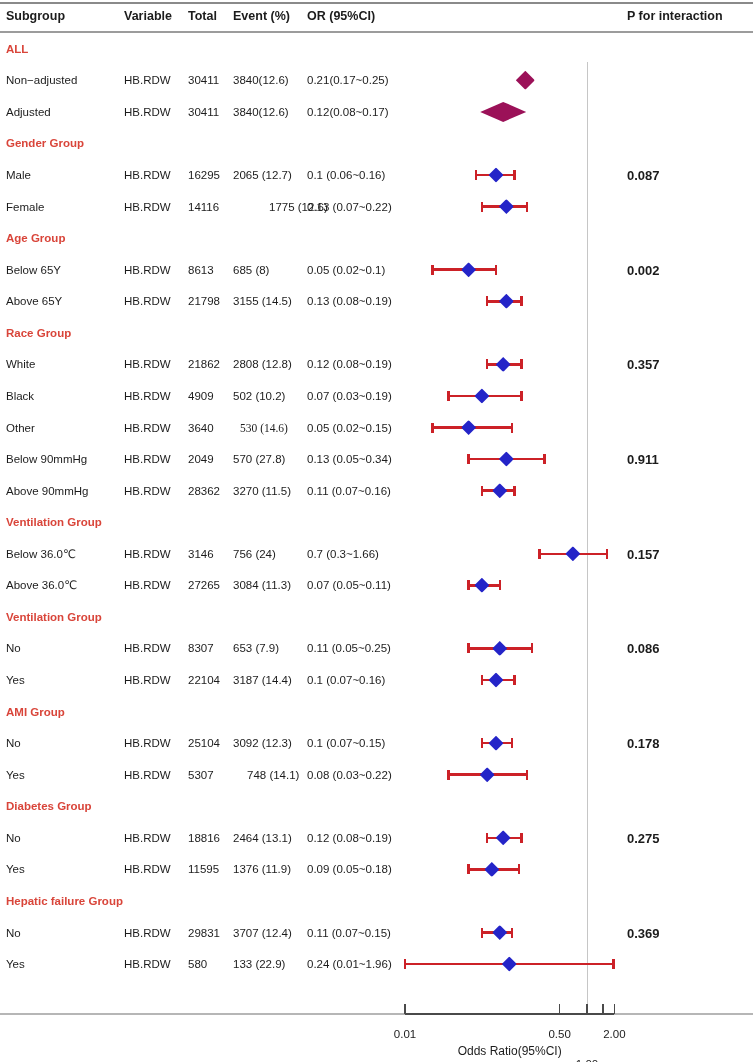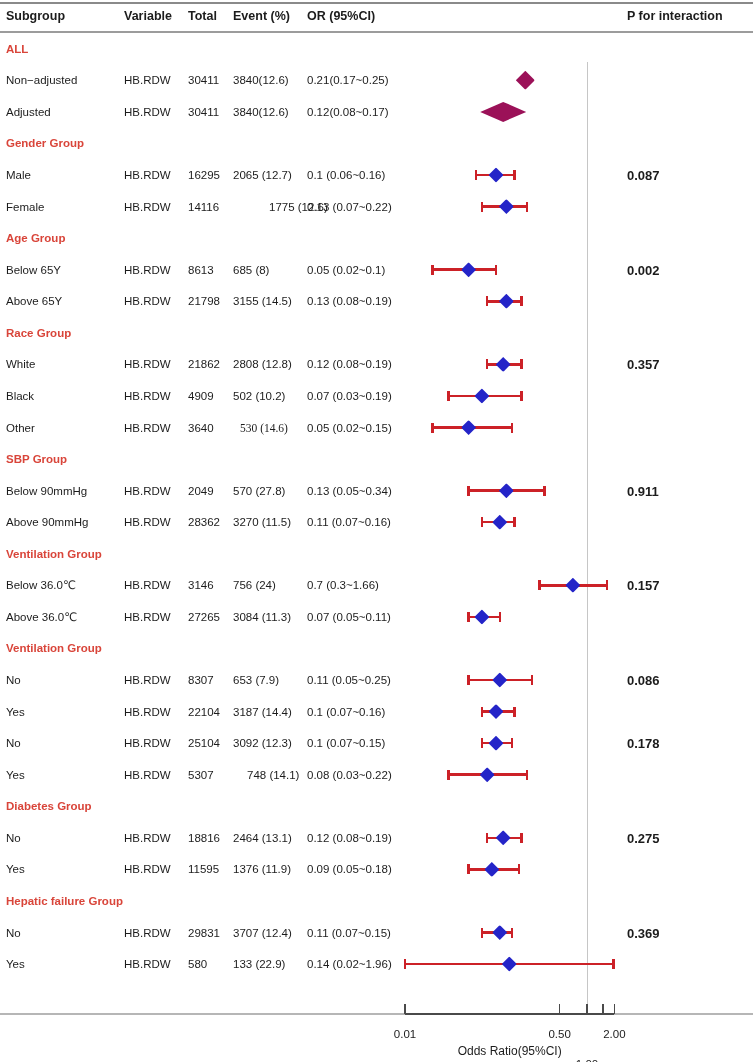--- a/index.html
+++ b/index.html
@@ -152,23 +152,20 @@
         <span class="cell" style="left: 124px;">HB.RDW</span>
         <span class="cell" style="left: 188px;">3640</span>
         <span class="cell" style="left: 240px; font-family: Liberation Serif, serif;">530 (14.6)</span>
         <span class="cell" style="left: 307px;">0.05 (0.02~0.15)</span>
         <div class="bar" style="left: 432.394px; width: 79.6306px;"></div>
         <div class="cap" style="left: 431.144px;"></div>
         <div class="cap" style="left: 510.774px;"></div>
         <div class="diamond point" style="left: 468.606px;"></div>
       </div>
       <div class="row">
-        <span class="cell group" style="left: 6px;">SBP Group</span>
-      </div>
-      <div class="row">
         <span class="cell" style="left: 6px;">Below 90mmHg</span>
         <span class="cell" style="left: 124px;">HB.RDW</span>
         <span class="cell" style="left: 188px;">2049</span>
         <span class="cell" style="left: 233px;">570 (27.8)</span>
         <span class="cell" style="left: 307px;">0.13 (0.05~0.34)</span>
         <span class="cell pval" style="left: 627px;">0.911</span>
         <div class="bar" style="left: 468.606px; width: 75.7583px;"></div>
         <div class="cap" style="left: 467.356px;"></div>
         <div class="cap" style="left: 543.115px;"></div>
         <div class="diamond point" style="left: 506.369px;"></div>
@@ -230,20 +227,23 @@
         <span class="cell" style="left: 124px;">HB.RDW</span>
         <span class="cell" style="left: 188px;">22104</span>
         <span class="cell" style="left: 233px;">3187 (14.4)</span>
         <span class="cell" style="left: 307px;">0.1 (0.07~0.16)</span>
         <div class="bar" style="left: 481.904px; width: 32.671px;"></div>
         <div class="cap" style="left: 480.654px;"></div>
         <div class="cap" style="left: 513.325px;"></div>
         <div class="diamond point" style="left: 496px;"></div>
       </div>
       <div class="row">
+        <span class="cell group" style="left: 6px;">AMI Group</span>
+      </div>
+      <div class="row">
         <span class="cell" style="left: 6px;">No</span>
         <span class="cell" style="left: 124px;">HB.RDW</span>
         <span class="cell" style="left: 188px;">25104</span>
         <span class="cell" style="left: 233px;">3092 (12.3)</span>
         <span class="cell" style="left: 307px;">0.1 (0.07~0.15)</span>
         <span class="cell pval" style="left: 627px;">0.178</span>
         <div class="bar" style="left: 481.904px; width: 30.1204px;"></div>
         <div class="cap" style="left: 480.654px;"></div>
         <div class="cap" style="left: 510.774px;"></div>
         <div class="diamond point" style="left: 496px;"></div>
@@ -298,21 +298,21 @@
         <div class="bar" style="left: 481.904px; width: 30.1204px;"></div>
         <div class="cap" style="left: 480.654px;"></div>
         <div class="cap" style="left: 510.774px;"></div>
         <div class="diamond point" style="left: 499.767px;"></div>
       </div>
       <div class="row">
         <span class="cell" style="left: 6px;">Yes</span>
         <span class="cell" style="left: 124px;">HB.RDW</span>
         <span class="cell" style="left: 188px;">580</span>
         <span class="cell" style="left: 233px;">133 (22.9)</span>
-        <span class="cell" style="left: 307px;">0.14 (0.02~1.96)</span>
+        <span class="cell" style="left: 307px;">0.24 (0.01~1.96)</span>
         <div class="bar" style="left: 405px; width: 208.595px;"></div>
         <div class="cap" style="left: 403.75px;"></div>
         <div class="cap" style="left: 612.345px;"></div>
         <div class="diamond point" style="left: 509.298px;"></div>
       </div>
     </div>
 
   <div class="hline bottomline"></div>
 
   <div id="axis">

